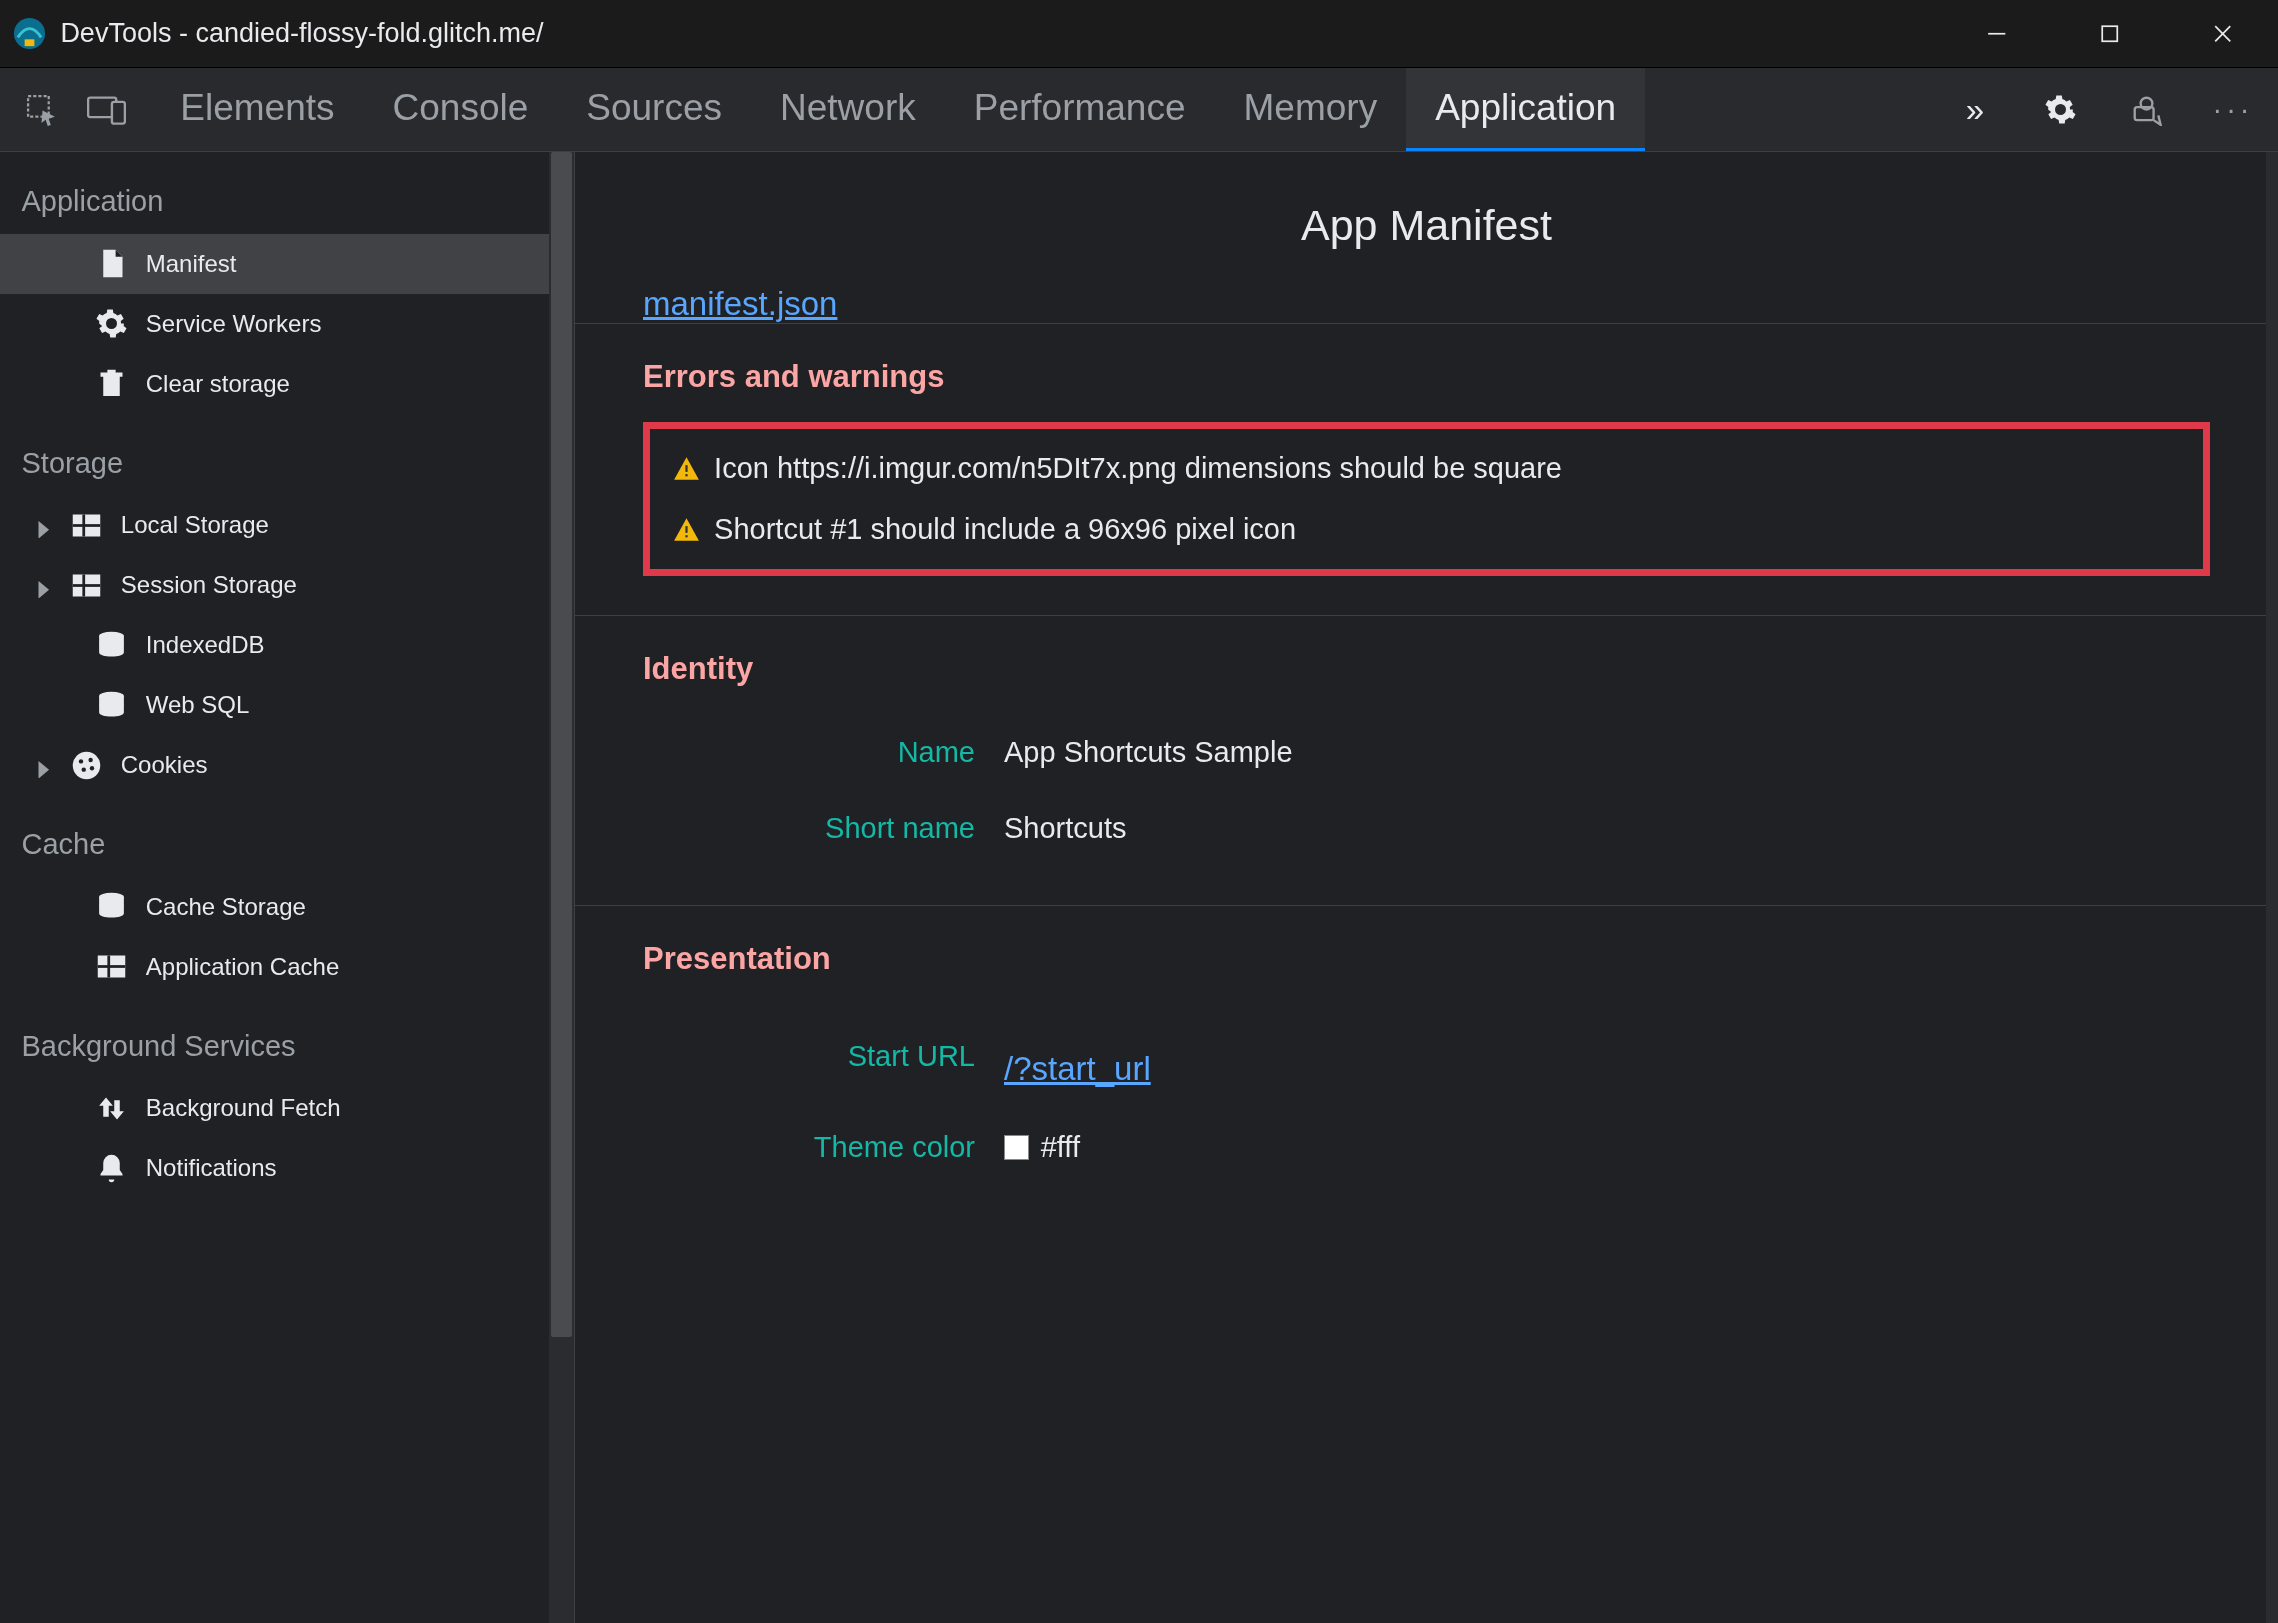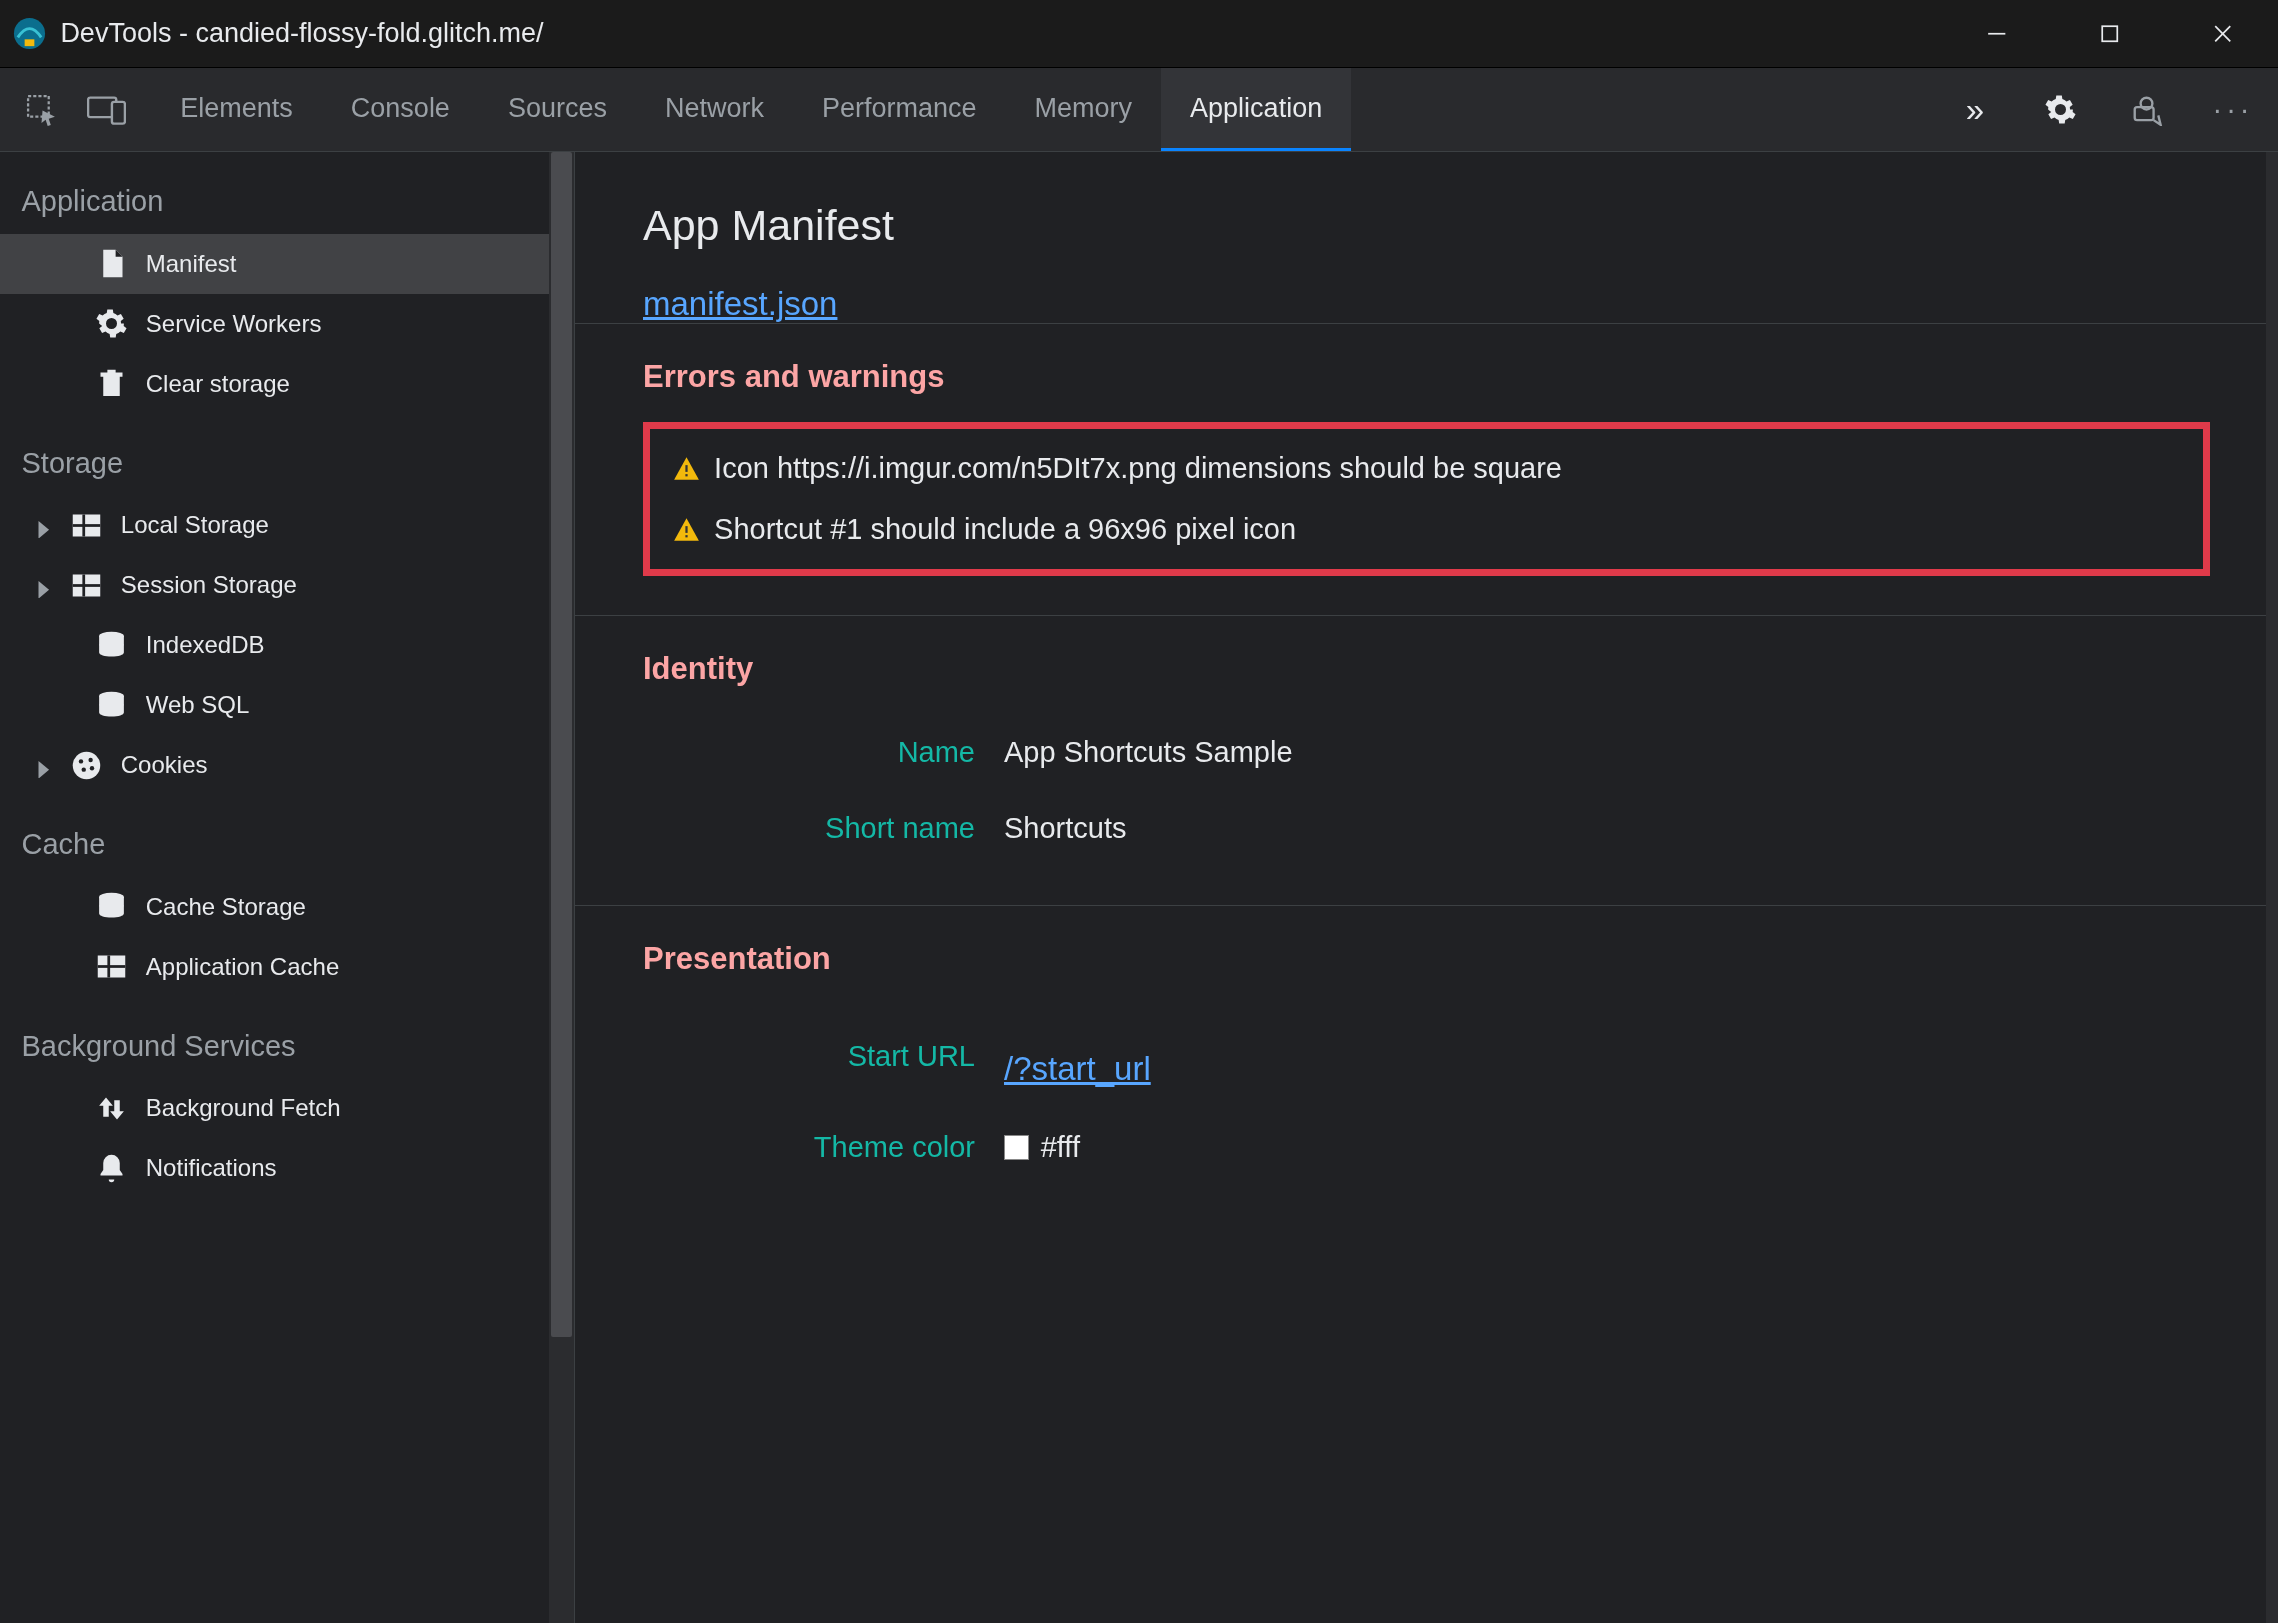--- a/index.html
+++ b/index.html
@@ -42,21 +42,21 @@
   .tool-icon {
     width: 59px; height: 59px;
     display:flex; align-items:center; justify-content:center;
     color:#9aa0a6;
     margin-right: 5.9px;
   }
   .tabs { display:flex; align-items:stretch; height:100%; margin-left: 9.8px; }
   .tab {
     padding: 0 29px;
     display:flex; align-items:center;
-    font-size: 27px;
+    font-size: 37px;
     color:#9aa0a6;
     cursor:pointer;
     border-bottom: 3.9px solid transparent;
   }
   .tab.active {
     color:#e8eaed;
     border-bottom-color:#0a84ff;
     background:#333438;
   }
   .toolbar-right { margin-left:auto; display:flex; align-items:center; gap: 27px; padding-right:3.9px; }
@@ -121,20 +121,21 @@
     padding: 0;
   }
   .content-inner {
     padding: 49px 68px 0 68px;
   }
   .page-title {
     font-size: 43px;
     font-weight: 400;
     color:#e8eaed;
     margin-bottom: 35px;
+    text-align: center;
   }
   .link {
     color:#58a6ff;
     text-decoration: underline;
     font-size: 33px;
     margin-top: 24px;
   }
 
   .section { padding: 35px 68px 39px 68px; border-top:1px solid #3c4043;}
   .section:first-of-type { border-top: 1px solid #3c4043; margin-top: 43px;}

